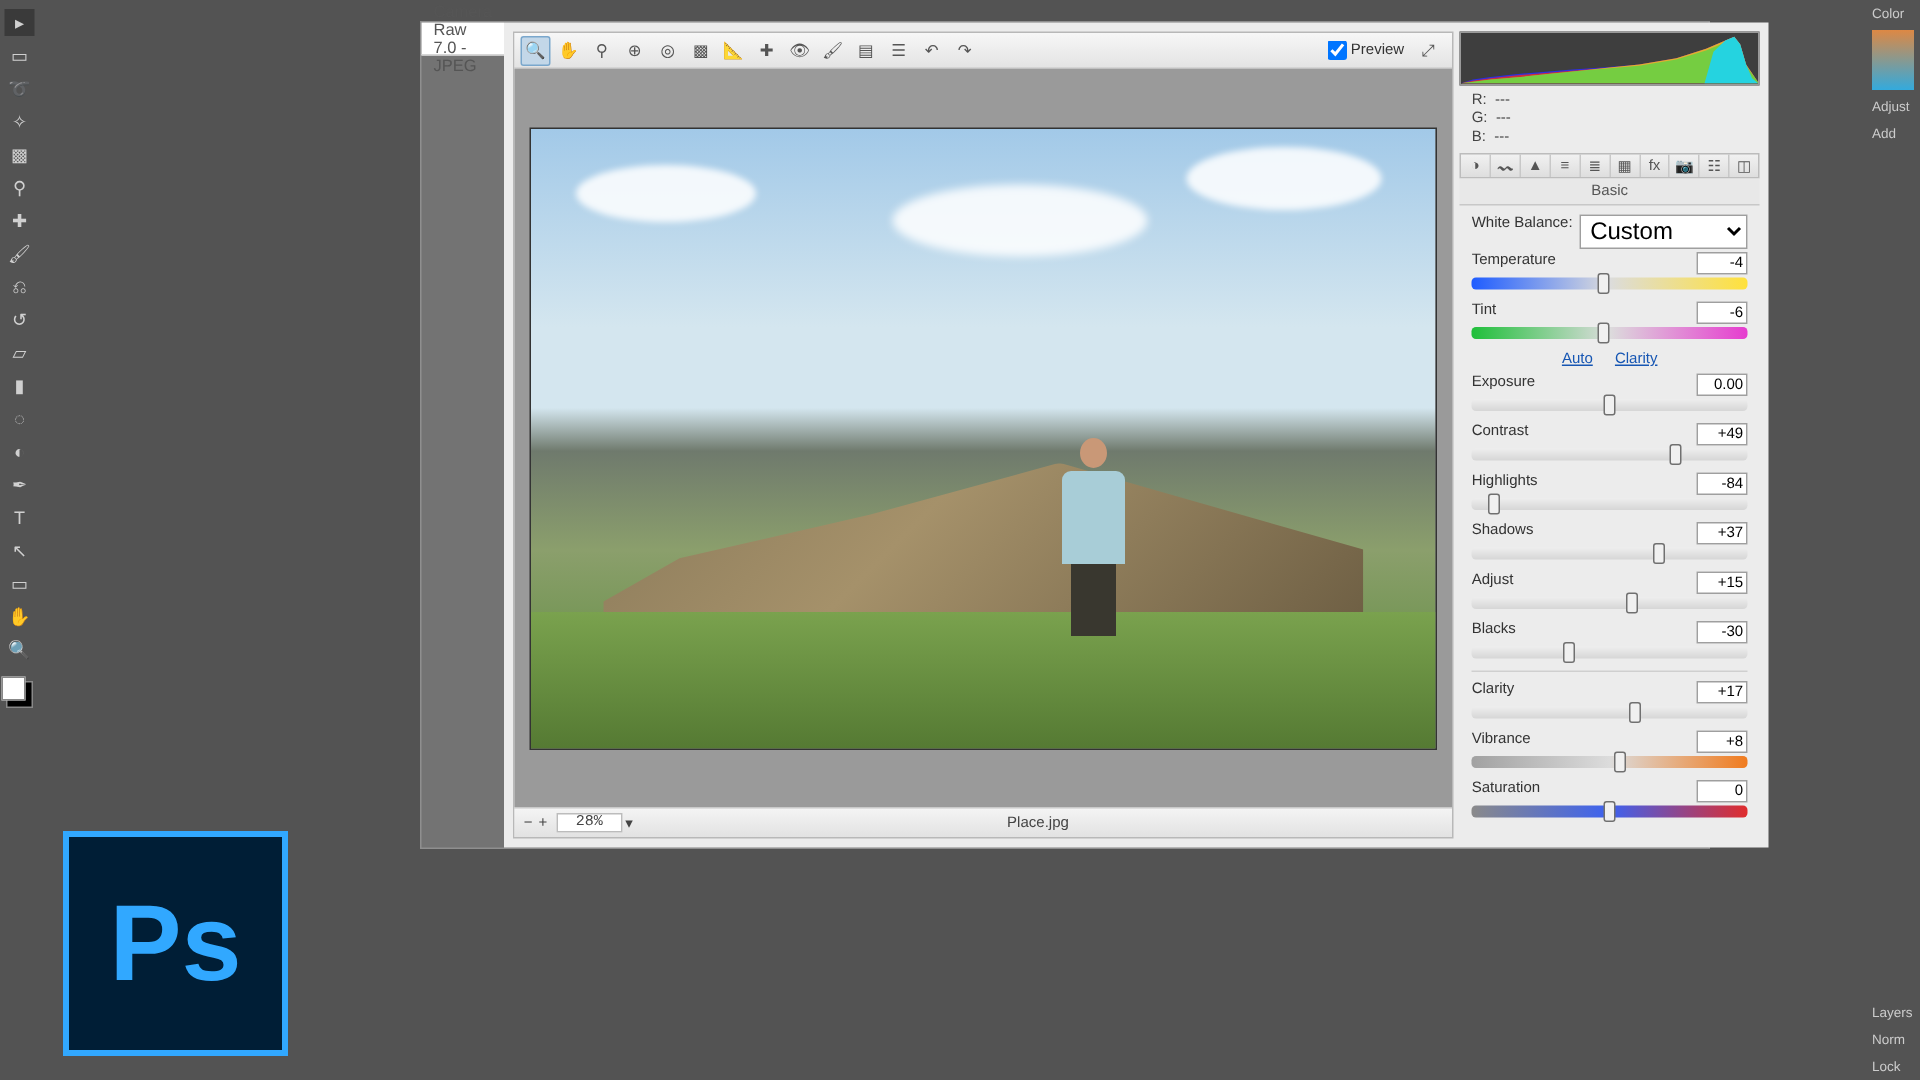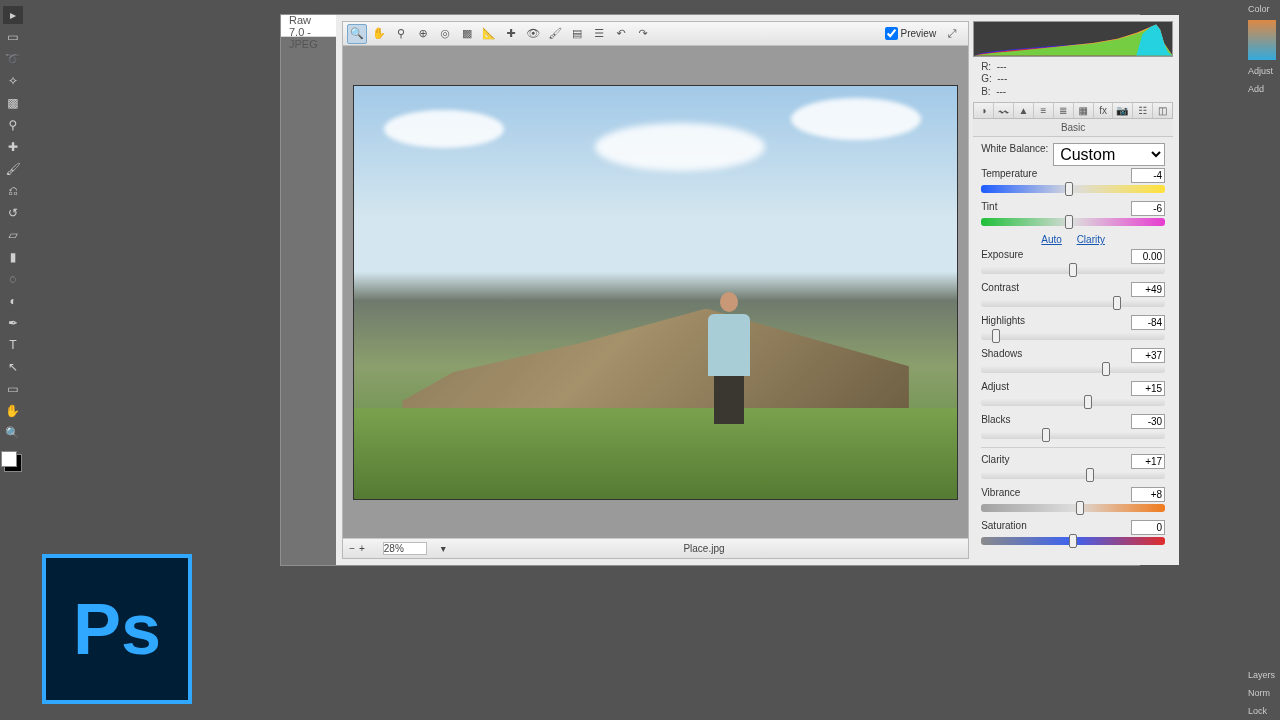--- a/index.html
+++ b/index.html
@@ -137,21 +137,21 @@
   }
   .person .head { width: 18px; height: 20px; background: #c99877; border-radius: 50%; margin: 0 auto; }
   .person .torso { width: 42px; height: 62px; background: #a8cdd7; margin: 2px auto 0; border-radius: 6px 6px 0 0; }
   .person .legs { width: 30px; height: 48px; background: #39372f; margin: 0 auto; }
 
   .cr-status {
     height: 20px; background: linear-gradient(#f4f4f4,#e2e2e2);
     border-top: 1px solid #c9c9c9;
     display: flex; align-items: center; padding: 0 6px; color: #444; font-size: 10px;
   }
-  .cr-status .zoom { width: 44px; border: 1px solid #bcbcbc; background: #fff; margin: 0 14px; }
+  .cr-status .zoom { width: 44px; border: 1px solid #bcbcbc; background: #fff; text-align: center; margin: 0 2px; font-family: Liberation Mono, monospace; }
   .cr-status .fname { flex: 1; text-align: center; }
 
   
   .cr-right {
     width: 200px; display: flex; flex-direction: column;
   }
   .histogram {
     height: 80px; border: 1px solid #9a9a9a; background: #3e3e3e;
     position: relative; overflow: hidden;
   }

